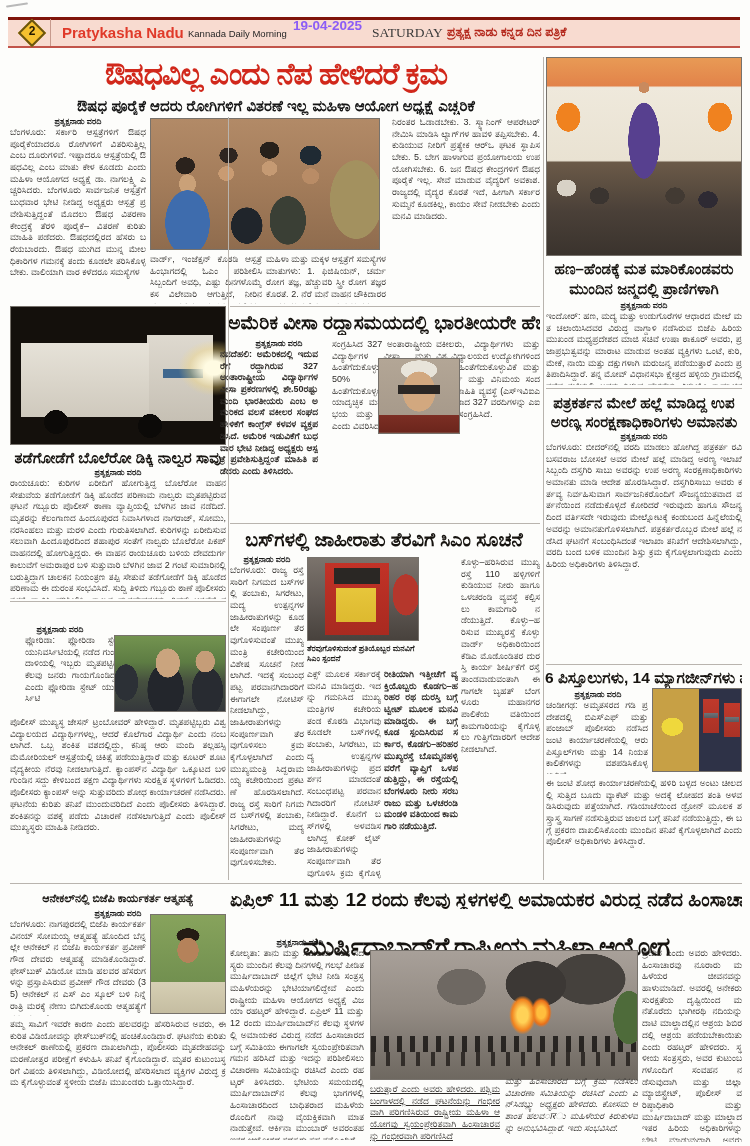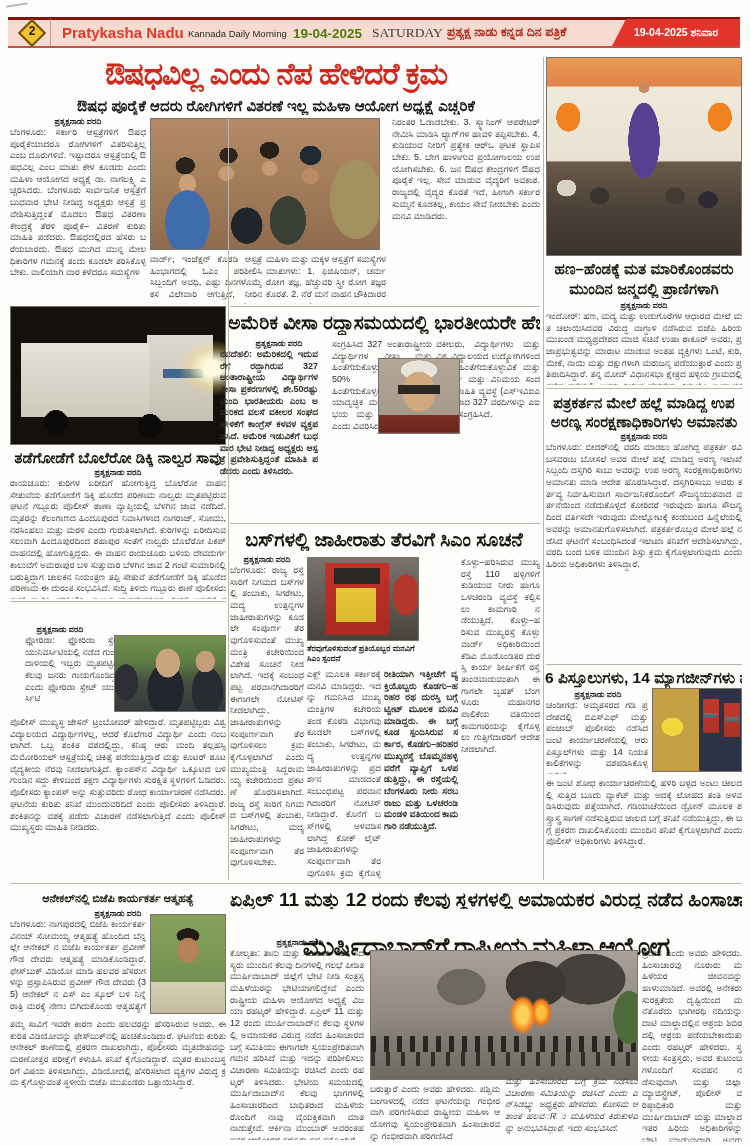--- a/index.html
+++ b/index.html
@@ -8,21 +8,21 @@
   .abs{position:absolute;}
   
   .masthead{left:8px;top:17px;width:732px;height:31px;background:#f8dbd0;
             border-top:3px solid #80150b;border-bottom:2px solid #c2544a;box-sizing:border-box;}
   .diamond{left:22px;top:23px;width:16px;height:16px;background:#f6c12f;border:2px solid #6b5510;
            transform:rotate(45deg);}
   .diamond-num{left:22px;top:24px;width:20px;height:16px;font-size:12px;font-weight:bold;color:#221a00;text-align:center;}
   .mast-divider{left:50px;top:19px;width:1px;height:27px;background:#c79a8d;}
   .brand{left:62px;top:24px;font-size:15px;font-weight:bold;color:#e03a2a;white-space:nowrap;}
   .brand-tag{left:188px;top:28px;font-size:9.5px;color:#272727;white-space:nowrap;}
-  .mast-date{left:293px;top:26px;font-size:13.5px;font-weight:bold;color:#4d7c0f;white-space:nowrap;}
+  .mast-date{left:293px;top:18px;font-size:13.5px;font-weight:bold;color:#8b5cf6;white-space:nowrap;}
   .mast-day{left:372px;top:25px;font-size:13.5px;color:#3a3a3a;font-family:"Liberation Serif",serif;white-space:nowrap;}
   .kn-title{left:447px;top:25px;width:170px;font-size:12.5px;font-weight:bold;color:#b3261a;
             white-space:nowrap;overflow:hidden;}
   .date-banner{left:612px;top:19px;width:128px;height:27px;background:#e2342a;
                clip-path:polygon(14px 0,100% 0,100% 100%,0 100%);
                color:#fff;font-size:10.5px;font-weight:bold;text-align:center;line-height:27px;
                white-space:nowrap;overflow:hidden;}
   
   .main-headline{left:10px;top:52px;width:532px;height:43px;font-size:30px;font-weight:bold;color:#d1281b;
                  white-space:nowrap;overflow:hidden;letter-spacing:-1px;text-align:center;line-height:43px;}
@@ -130,21 +130,20 @@
 
   <div class="abs masthead"></div>
   <div class="abs diamond"></div>
   <div class="abs diamond-num">2</div>
   <div class="abs mast-divider"></div>
   <div class="abs brand">Pratykasha Nadu</div>
   <div class="abs brand-tag">Kannada Daily Morning</div>
   <div class="abs mast-date">19-04-2025</div>
   <div class="abs mast-day">SATURDAY</div>
   <div class="abs kn-title">ಪ್ರತ್ಯಕ್ಷ ನಾಡು ಕನ್ನಡ ದಿನ ಪತ್ರಿಕೆ</div>
-  <div class="abs date-banner">19-04-2025 ಶನಿವಾರ</div>
 
   <div class="abs main-subhead">ಔಷಧ ಪೂರೈಕೆ ಆದರು ರೋಗಿಗಳಿಗೆ ವಿತರಣೆ ಇಲ್ಲ ಮಹಿಳಾ ಆಯೋಗ ಅಧ್ಯಕ್ಷೆ ಎಚ್ಚರಿಕೆ</div>
   <div class="abs main-headline">ಔಷಧವಿಲ್ಲ ಎಂದು ನೆಪ ಹೇಳಿದರೆ ಕ್ರಮ</div>
   <div class="abs byline" style="left:10px;top:117px;width:136px;">ಪ್ರತ್ಯಕ್ಷನಾಡು ವರದಿ</div>
   <div class="abs body-txt" style="left:10px;top:127px;width:136px;height:177px;">ಬೆಂಗಳೂರು: ಸರ್ಕಾರಿ ಆಸ್ಪತ್ರೆಗಳಿಗೆ ಔಷಧ ಪೂರೈಕೆಯಾದರೂ ರೋಗಿಗಳಿಗೆ ವಿತರಿಸುತ್ತಿಲ್ಲ ಎಂಬ ದೂರುಗಳಿವೆ. ಇಷ್ಟಾದರೂ ಆಸ್ಪತ್ರೆಯಲ್ಲಿ ಔಷಧವಿಲ್ಲ ಎಂಬ ಮಾತು ಕೇಳ ಕೂಡದು ಎಂದು ಮಹಿಳಾ ಆಯೋಗದ ಅಧ್ಯಕ್ಷೆ ಡಾ. ನಾಗಲಕ್ಷ್ಮಿ ಎಚ್ಚರಿಸಿದರು. ಬೆಂಗಳೂರು ಸಾರ್ವಜನಿಕ ಆಸ್ಪತ್ರೆಗೆ ಬುಧವಾರ ಭೇಟಿ ನೀಡಿದ್ದ ಅಧ್ಯಕ್ಷರು ಆಸ್ಪತ್ರೆ ಪ್ರವೇಶಿಸುತ್ತಿದ್ದಂತೆ ಮೊದಲು ಔಷಧ ವಿತರಣಾ ಕೇಂದ್ರಕ್ಕೆ ತೆರಳಿ ಪೂರೈಕೆ– ವಿತರಣೆ ಕುರಿತು ಮಾಹಿತಿ ಪಡೆದರು. ಔಷಧದಲ್ಲಿರದ ಹೆಸರು ಬರೆಯಬಾರದು. ಔಷಧ ಮುಗಿದ ಮುನ್ನ ಮೇಲಧಿಕಾರಿಗಳ ಗಮನಕ್ಕೆ ತಂದು ಕೂಡಲೇ ತರಿಸಿಕೊಳ್ಳಬೇಕು. ವಾಲಿಯಾಗಿ ವಾರ ಕಳೆದರೂ ಸಮಸ್ಯೆಗಳ</div>
   <div class="abs photo ph-crowd" style="left:150px;top:118px;width:230px;height:132px;"></div>
   <div class="abs body-txt" style="left:392px;top:117px;width:148px;height:187px;">ನಿರಂತರ ಓಡಾಡಬೇಕು. 3. ಸ್ಕ್ಯಾನಿಂಗ್ ಆಪರೇಟರ್ ನೇಮಿಸಿ ಮಾಡಿಸಿ ಲ್ಯಾಗ್‌ಗಳ ಹಾವಳಿ ತಪ್ಪಿಸಬೇಕು. 4. ಕುಡಿಯುವ ನೀರಿಗೆ ಪ್ರತ್ಯೇಕ ಆರ್‌ಒ ಘಟಕ ಸ್ಥಾಪಿಸಬೇಕು. 5. ಬೇಗ ಹಾಳಾಗುವ ಪ್ರಯೋಗಾಲಯ ಉಪಯೋಗಿಸಬೇಕು. 6. ಜನ ಔಷಧ ಕೇಂದ್ರಗಳಿಗೆ ಔಷಧ ಪೂರೈಕೆ ಇಲ್ಲ. ಸೇವೆ ಮಾಡುವ ವೈದ್ಯರಿಗೆ ಅವಕಾಶ. ರಾಜ್ಯದಲ್ಲಿ ವೈದ್ಯರ ಕೊರತೆ ಇದೆ, ಹೀಗಾಗಿ ಸರ್ಕಾರ ಸುಮ್ಮನೆ ಕೂಡಕಿಲ್ಲ, ಕಾಯಂ ಸೇವೆ ನೀಡಬೇಕು ಎಂದು ಮನವಿ ಮಾಡಿದರು.</div>
   <div class="abs body-txt" style="left:150px;top:254px;width:112px;height:50px;">ವಾರ್ಡ್, ಇಂಜೆಕ್ಷನ್ ಕೊಠಡಿ ಆಸ್ಪತ್ರೆ ಹಿಂಭಾಗದಲ್ಲಿ ಓಎಂ ಪರಿಶೀಲಿಸಿ ಸಿಬ್ಬಂದಿಗೆ ಅವಧಿ, ಎಷ್ಟು ದಿನಗಳೊಮ್ಮೆ ಕಸ ವಿಲೇವಾರಿ ಆಗುತ್ತಿದೆ, ನೀರಿನ ಮೂಲ ಕುರಿತು ಮಾಹಿತಿ ಪಡೆದರು. ರೋಗಿಗಳಿಗೆ ಗುಣಮಟ್ಟದ ಆಹಾರ, ಕುದಿಯುವ ನೀರು ಒದಗಿಸಬೇಕು ಎಂದು ಸೂಚಿಸಿದರು.</div>
   <div class="abs body-txt" style="left:266px;top:254px;width:120px;height:50px;">ಮಹಿಳಾ ಮತ್ತು ಮಕ್ಕಳ ಆಸ್ಪತ್ರೆಗೆ ಸಮಸ್ಯೆಗಳ ಮಾತುಗಳು: 1. ಫಿಜಿಷಿಯನ್, ಚರ್ಮರೋಗ ತಜ್ಞ, ಹೆಚ್ಚುವರಿ ಸ್ತ್ರೀ ರೋಗ ತಜ್ಞರ ಕೊರತೆ. 2. ನೆರೆ ಮನೆ ವಾಹನ ಚೌಕಿದಾರರ ಹಾವಳಿ ತಪ್ಪಿಸಬೇಕು ಎಂದು ತಿಳಿಸಿದರು.</div>
 
@@ -210,20 +209,20 @@
   <div class="abs byline" style="left:10px;top:909px;width:216px;">ಪ್ರತ್ಯಕ್ಷನಾಡು ವರದಿ</div>
   <div class="abs body-txt" style="left:10px;top:919px;width:136px;height:97px;">ಬೆಂಗಳೂರು: ನಾಗಪುರದಲ್ಲಿ ಬಿಜೆಪಿ ಕಾರ್ಯಕರ್ತ ವಿನಯ್ ಸೋಮಯ್ಯ ಆತ್ಮಹತ್ಯೆ ಹೊಂದಿದ ಬೆನ್ನಲ್ಲೇ ಆನೇಕಲ್ ನ ಬಿಜೆಪಿ ಕಾರ್ಯಕರ್ತ ಪ್ರವೀಣ್ ಗೌಡ ದೇವರು ಆತ್ಮಹತ್ಯೆ ಮಾಡಿಕೊಂಡಿದ್ದಾರೆ. ಫೇಸ್‌ಬುಕ್ ವಿಡಿಯೋ ಮಾಡಿ ಹಲವರ ಹೆಸರುಗಳನ್ನು ಪ್ರಸ್ತಾಪಿಸಿರುವ ಪ್ರವೀಣ್ ಗೌಡ ದೇವರು (35) ಆನೇಕಲ್ ನ ಎಸ್ ಎಂ ಸ್ಕೂಲ್ ಬಳಿ ನಿನ್ನೆ ರಾತ್ರಿ ಮರಕ್ಕೆ ನೇಣು ಬಿಗಿದುಕೊಂಡು ಆತ್ಮಹತ್ಯೆಗೆ ಶರಣಾಗಿದ್ದಾರೆ.</div>
   <div class="abs photo ph-man" style="left:150px;top:914px;width:76px;height:100px;"></div>
   <div class="abs body-txt" style="left:10px;top:1019px;width:216px;height:121px;">ತಮ್ಮ ಸಾವಿಗೆ ಇವರೇ ಕಾರಣ ಎಂದು ಹಲವರನ್ನು ಹೆಸರಿಸಿರುವ ಅವರು, ಈ ಕುರಿತ ವಿಡಿಯೋವನ್ನು ಫೇಸ್‌ಬುಕ್‌ನಲ್ಲಿ ಹಂಚಿಕೊಂಡಿದ್ದಾರೆ. ಘಟನೆಯ ಕುರಿತು ಆನೇಕಲ್ ಠಾಣೆಯಲ್ಲಿ ಪ್ರಕರಣ ದಾಖಲಾಗಿದ್ದು, ಪೊಲೀಸರು ಮೃತದೇಹವನ್ನು ಮರಣೋತ್ತರ ಪರೀಕ್ಷೆಗೆ ಕಳುಹಿಸಿ ತನಿಖೆ ಕೈಗೊಂಡಿದ್ದಾರೆ. ಮೃತರ ಕುಟುಂಬಸ್ಥರಿಗೆ ವಿಷಯ ತಿಳಿಸಲಾಗಿದ್ದು, ವಿಡಿಯೋದಲ್ಲಿ ಹೆಸರಿಸಲಾದ ವ್ಯಕ್ತಿಗಳ ವಿರುದ್ಧ ಕ್ರಮ ಕೈಗೊಳ್ಳುವಂತೆ ಸ್ಥಳೀಯ ಬಿಜೆಪಿ ಮುಖಂಡರು ಒತ್ತಾಯಿಸಿದ್ದಾರೆ.</div>
 
   <div class="abs h-small" style="left:230px;top:931px;width:512px;height:30px;font-size:25px;line-height:30px;letter-spacing:-1px;">ಮುರ್ಷಿದಾಬಾದ್‌ಗೆ ರಾಷ್ಟ್ರೀಯ ಮಹಿಳಾ ಆಯೋಗ</div>
   <div class="abs h-small" style="left:230px;top:891px;width:512px;height:18px;font-size:19px;line-height:18px;">ಏಪ್ರಿಲ್ 11 ಮತ್ತು 12 ರಂದು ಕೆಲವು ಸ್ಥಳಗಳಲ್ಲಿ ಅಮಾಯಕರ ವಿರುದ್ಧ ನಡೆದ ಹಿಂಸಾಚಾರದ ಬಗ್ಗೆ ಪರೀಶಿಲಣೆ ನಡೆಸಿದೆ</div>
   <div class="abs byline" style="left:236px;top:938px;width:128px;">ಪ್ರತ್ಯಕ್ಷನಾಡು ವರದಿ</div>
   <div class="abs body-txt" style="left:230px;top:948px;width:134px;height:192px;">ಕೋಲ್ಕತಾ: ತಾನು ಮತ್ತು ಸಮಿತಿಯ ಇತರ ಸದಸ್ಯರು ಮುಂದಿನ ಕೆಲವು ದಿನಗಳಲ್ಲಿ ಗಲಭೆ ಪೀಡಿತ ಮುರ್ಷಿದಾಬಾದ್ ಜಿಲ್ಲೆಗೆ ಭೇಟಿ ನೀಡಿ ಸಂತ್ರಸ್ತ ಮಹಿಳೆಯರನ್ನು ಭೇಟಿಯಾಗಲಿದ್ದೇವೆ ಎಂದು ರಾಷ್ಟ್ರೀಯ ಮಹಿಳಾ ಆಯೋಗದ ಅಧ್ಯಕ್ಷೆ ವಿಜಯಾ ರಹಟ್ಕರ್ ಹೇಳಿದ್ದಾರೆ. ಏಪ್ರಿಲ್ 11 ಮತ್ತು 12 ರಂದು ಮುರ್ಷಿದಾಬಾದ್‌ನ ಕೆಲವು ಸ್ಥಳಗಳಲ್ಲಿ ಅಮಾಯಕರ ವಿರುದ್ಧ ನಡೆದ ಹಿಂಸಾಚಾರದ ಬಗ್ಗೆ ಸಮಿತಿಯು ಈಗಾಗಲೇ ಸ್ವಯಂಪ್ರೇರಿತವಾಗಿ ಗಮನ ಹರಿಸಿದೆ ಮತ್ತು ಇದನ್ನು ಪರಿಶೀಲಿಸಲು ವಿಚಾರಣಾ ಸಮಿತಿಯನ್ನು ರಚಿಸಿದೆ ಎಂದು ರಹಟ್ಕರ್ ತಿಳಿಸಿದರು. ಭೇಟಿಯ ಸಮಯದಲ್ಲಿ ಮುರ್ಷಿದಾಬಾದ್‌ನ ಕೆಲವು ಭಾಗಗಳಲ್ಲಿ ಹಿಂಸಾಚಾರದಿಂದ ಬಾಧಿತರಾದ ಮಹಿಳೆಯರೊಂದಿಗೆ ನಾವು ವೈಯಕ್ತಿಕವಾಗಿ ಮಾತನಾಡುತ್ತೇವೆ. ಆರ್ಕಿನಾ ಮುಂಬಾರ್ ಅವರಂತಹ ಇತರ ಆಯೋಗದ ಸದಸ್ಯರು ಸಹ ನನ್ನೊಂದಿಗೆ</div>
   <div class="abs photo ph-riot" style="left:370px;top:950px;width:268px;height:130px;"></div>
-  <div class="abs body-txt" style="left:370px;top:1084px;width:130px;height:58px;">ಬರುತ್ತಾರೆ ಎಂದು ಅವರು ಹೇಳಿದರು. ಪಶ್ಚಿಮ ಬಂಗಾಳದಲ್ಲಿ ನಡೆದ ಘಟನೆಯನ್ನು ಗಂಭೀರವಾಗಿ ಪರಿಗಣಿಸಿರುವ ರಾಷ್ಟ್ರೀಯ ಮಹಿಳಾ ಆಯೋಗವು ಸ್ವಯಂಪ್ರೇರಿತವಾಗಿ ಹಿಂಸಾಚಾರವನ್ನು ಗಂಭೀರವಾಗಿ ಪರಿಗಣಿಸಿದೆ</div>
+  <div class="abs body-txt" style="left:370px;top:1084px;width:130px;height:58px;text-decoration:underline;">ಬರುತ್ತಾರೆ ಎಂದು ಅವರು ಹೇಳಿದರು. ಪಶ್ಚಿಮ ಬಂಗಾಳದಲ್ಲಿ ನಡೆದ ಘಟನೆಯನ್ನು ಗಂಭೀರವಾಗಿ ಪರಿಗಣಿಸಿರುವ ರಾಷ್ಟ್ರೀಯ ಮಹಿಳಾ ಆಯೋಗವು ಸ್ವಯಂಪ್ರೇರಿತವಾಗಿ ಹಿಂಸಾಚಾರವನ್ನು ಗಂಭೀರವಾಗಿ ಪರಿಗಣಿಸಿದೆ</div>
   <div class="abs body-txt" style="left:505px;top:1076px;width:133px;height:58px;font-style:italic;">ಮತ್ತು ಹಿಂಸಾಚಾರದ ಬಗ್ಗೆ ಕ್ರಮ ನಡೆಸಲು ವಿಚಾರಣಾ ಸಮಿತಿಯನ್ನು ರಚಿಸಿದೆ ಎಂದು ಎನ್‌ಸಿಡಬ್ಲ್ಯು ಅಧ್ಯಕ್ಷರು ಹೇಳಿದರು. ಕೋಸಮ ಆಶಾಂತ ಹಲವारು ಮಹಿಳೆಯರ ಕಿರುಕುಳವನ್ನು ಅನುಭವಿಸಿದ್ದಾರೆ. ಇದು ಸಂಭವಿಸಿದೆ.</div>
   <div class="abs body-txt" style="left:642px;top:948px;width:100px;height:194px;">ಪ್ರದೇಶ ಎಂದು ಅವರು ಹೇಳಿದರು. ಹಿಂಸಾಚಾರವು ನೂರಾರು ಮಹಿಳೆಯರ ಜೀವನವನ್ನು ಹಾಳುಮಾಡಿದೆ. ಅವರಲ್ಲಿ ಅನೇಕರು ಸುರಕ್ಷತೆಯ ದೃಷ್ಟಿಯಿಂದ ಮನೆತೊರೆದು ಭಾಗೀರಥಿ ನದಿಯನ್ನು ದಾಟಿ ಮಾಲ್ಡಾದಲ್ಲಿನ ಆಶ್ರಯ ಶಿಬಿರದಲ್ಲಿ ಆಶ್ರಯ ಪಡೆಯಬೇಕಾಯಿತು ಎಂದು ರಹಟ್ಕರ್ ಹೇಳಿದರು. ಸ್ಥಳೀಯ ಸಂತ್ರಸ್ತರು, ಅವರ ಕುಟುಂಬಗಳೊಂದಿಗೆ ಸಂವಹನ ನಡೆಸುವುದಾಗಿ ಮತ್ತು ಜಿಲ್ಲಾ ಮ್ಯಾಜಿಸ್ಟ್ರೇಟ್, ಪೊಲೀಸ್ ವರಿಷ್ಠಾಧಿಕಾರಿ ಮತ್ತು ಮುರ್ಷಿದಾಬಾದ್ ಮತ್ತು ಮಾಲ್ಡಾದ ಇತರ ಹಿರಿಯ ಅಧಿಕಾರಿಗಳನ್ನು ಭೇಟಿ ಮಾಡುವುದಾಗಿ ಅವರು ತಿಳಿಸಿದರು. ಏಪ್ರಿಲ್ 11 ಮತ್ತು 12 ರಂದು ಹಕ್ (ಶಿದ್ಯು�::ರಿ) ಕಾನೂನಿನ ವಿರುದ್ಧದ ಪ್ರತಿಭಟನೆಯ ಸಂದರ್ಭದಲ್ಲಿ ಮುಸ್ಲಿಂ ಬಹುಸಂಖ್ಯಾತ ಜನಸಂಖ್ಯೆಯನ್ನು ಹೊಂದಿರುವ ಮುರ್ಷಿದಾಬಾದ್ ಜಿಲ್ಲೆಯ ಸುತಿ, ಧುಲಿಯಾನ್ ಮತ್ತು ಜಂಗಿಪುರ ಪ್ರದೇಶಗಳಲ್ಲಿ ನಡೆದ ಕೋಮು ಹಿಂಸಾಚಾರದಲ್ಲಿ ಮೂವರು ಸಾವನ್ನಪ್ಪಿದ್ದರು.</div>
 
   <div class="abs vline" style="left:228px;top:117px;height:763px;"></div>
   <div class="abs vline" style="left:543px;top:57px;height:823px;"></div>
 
 </div>
 
 </body></html>

